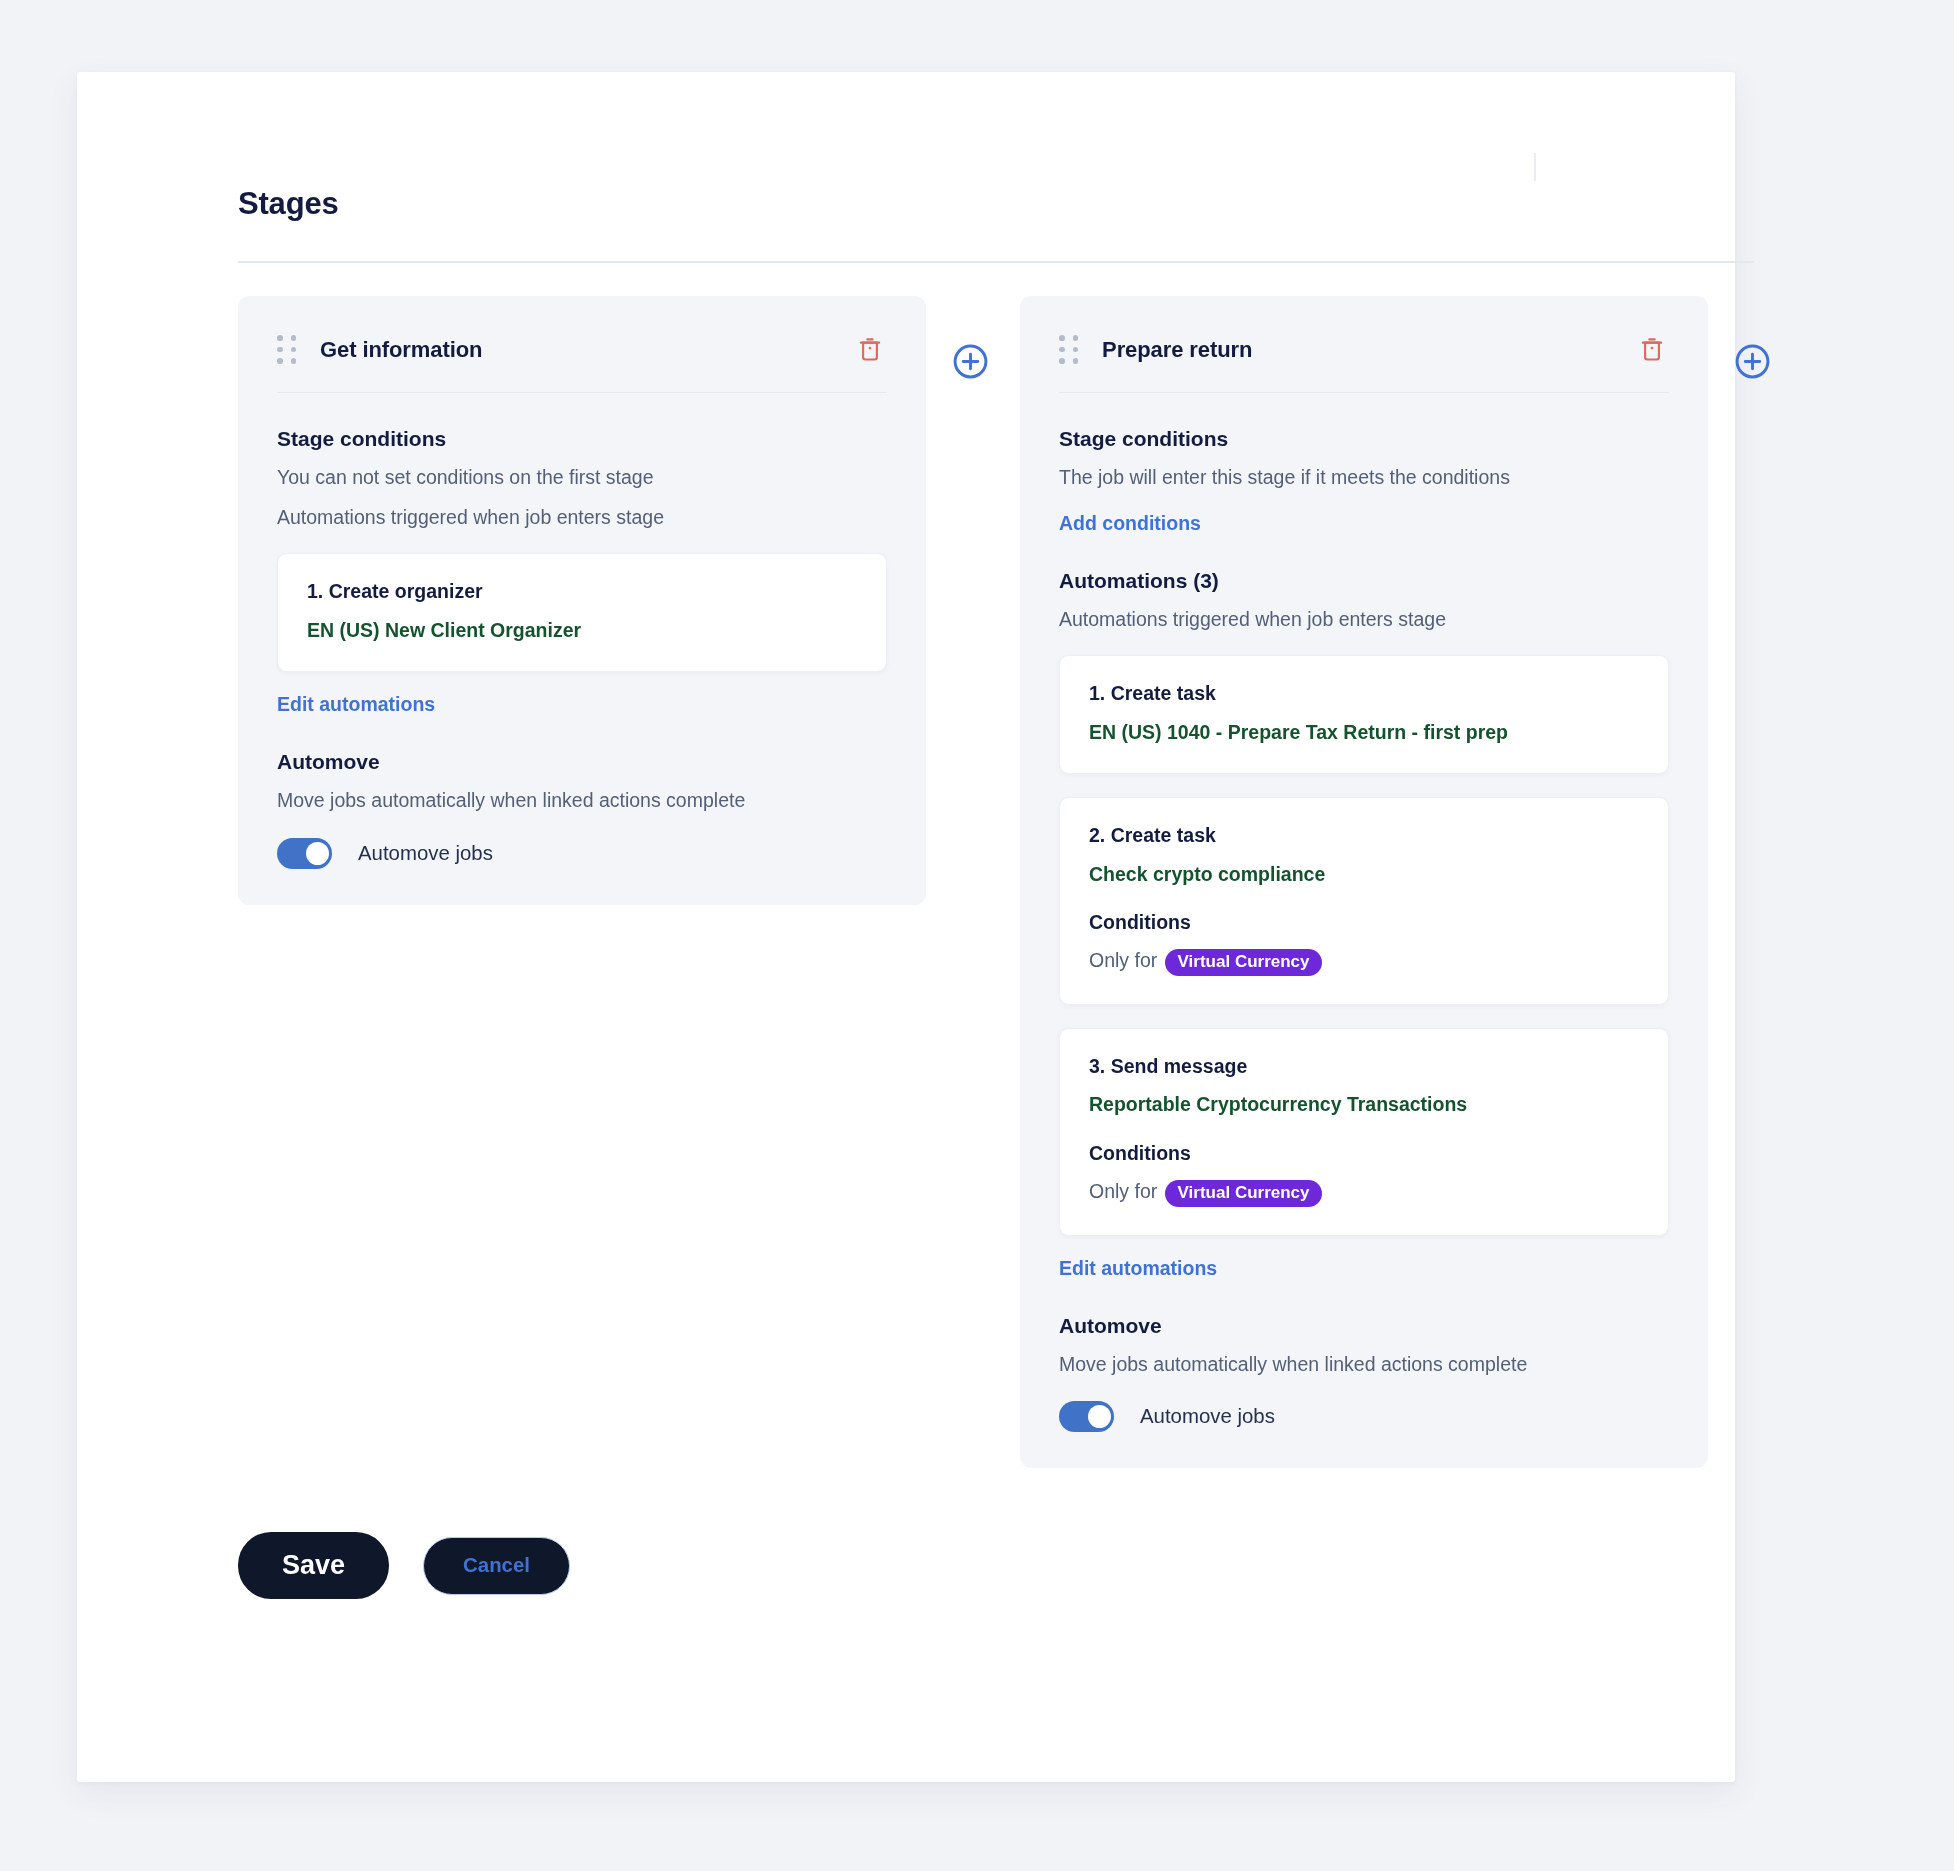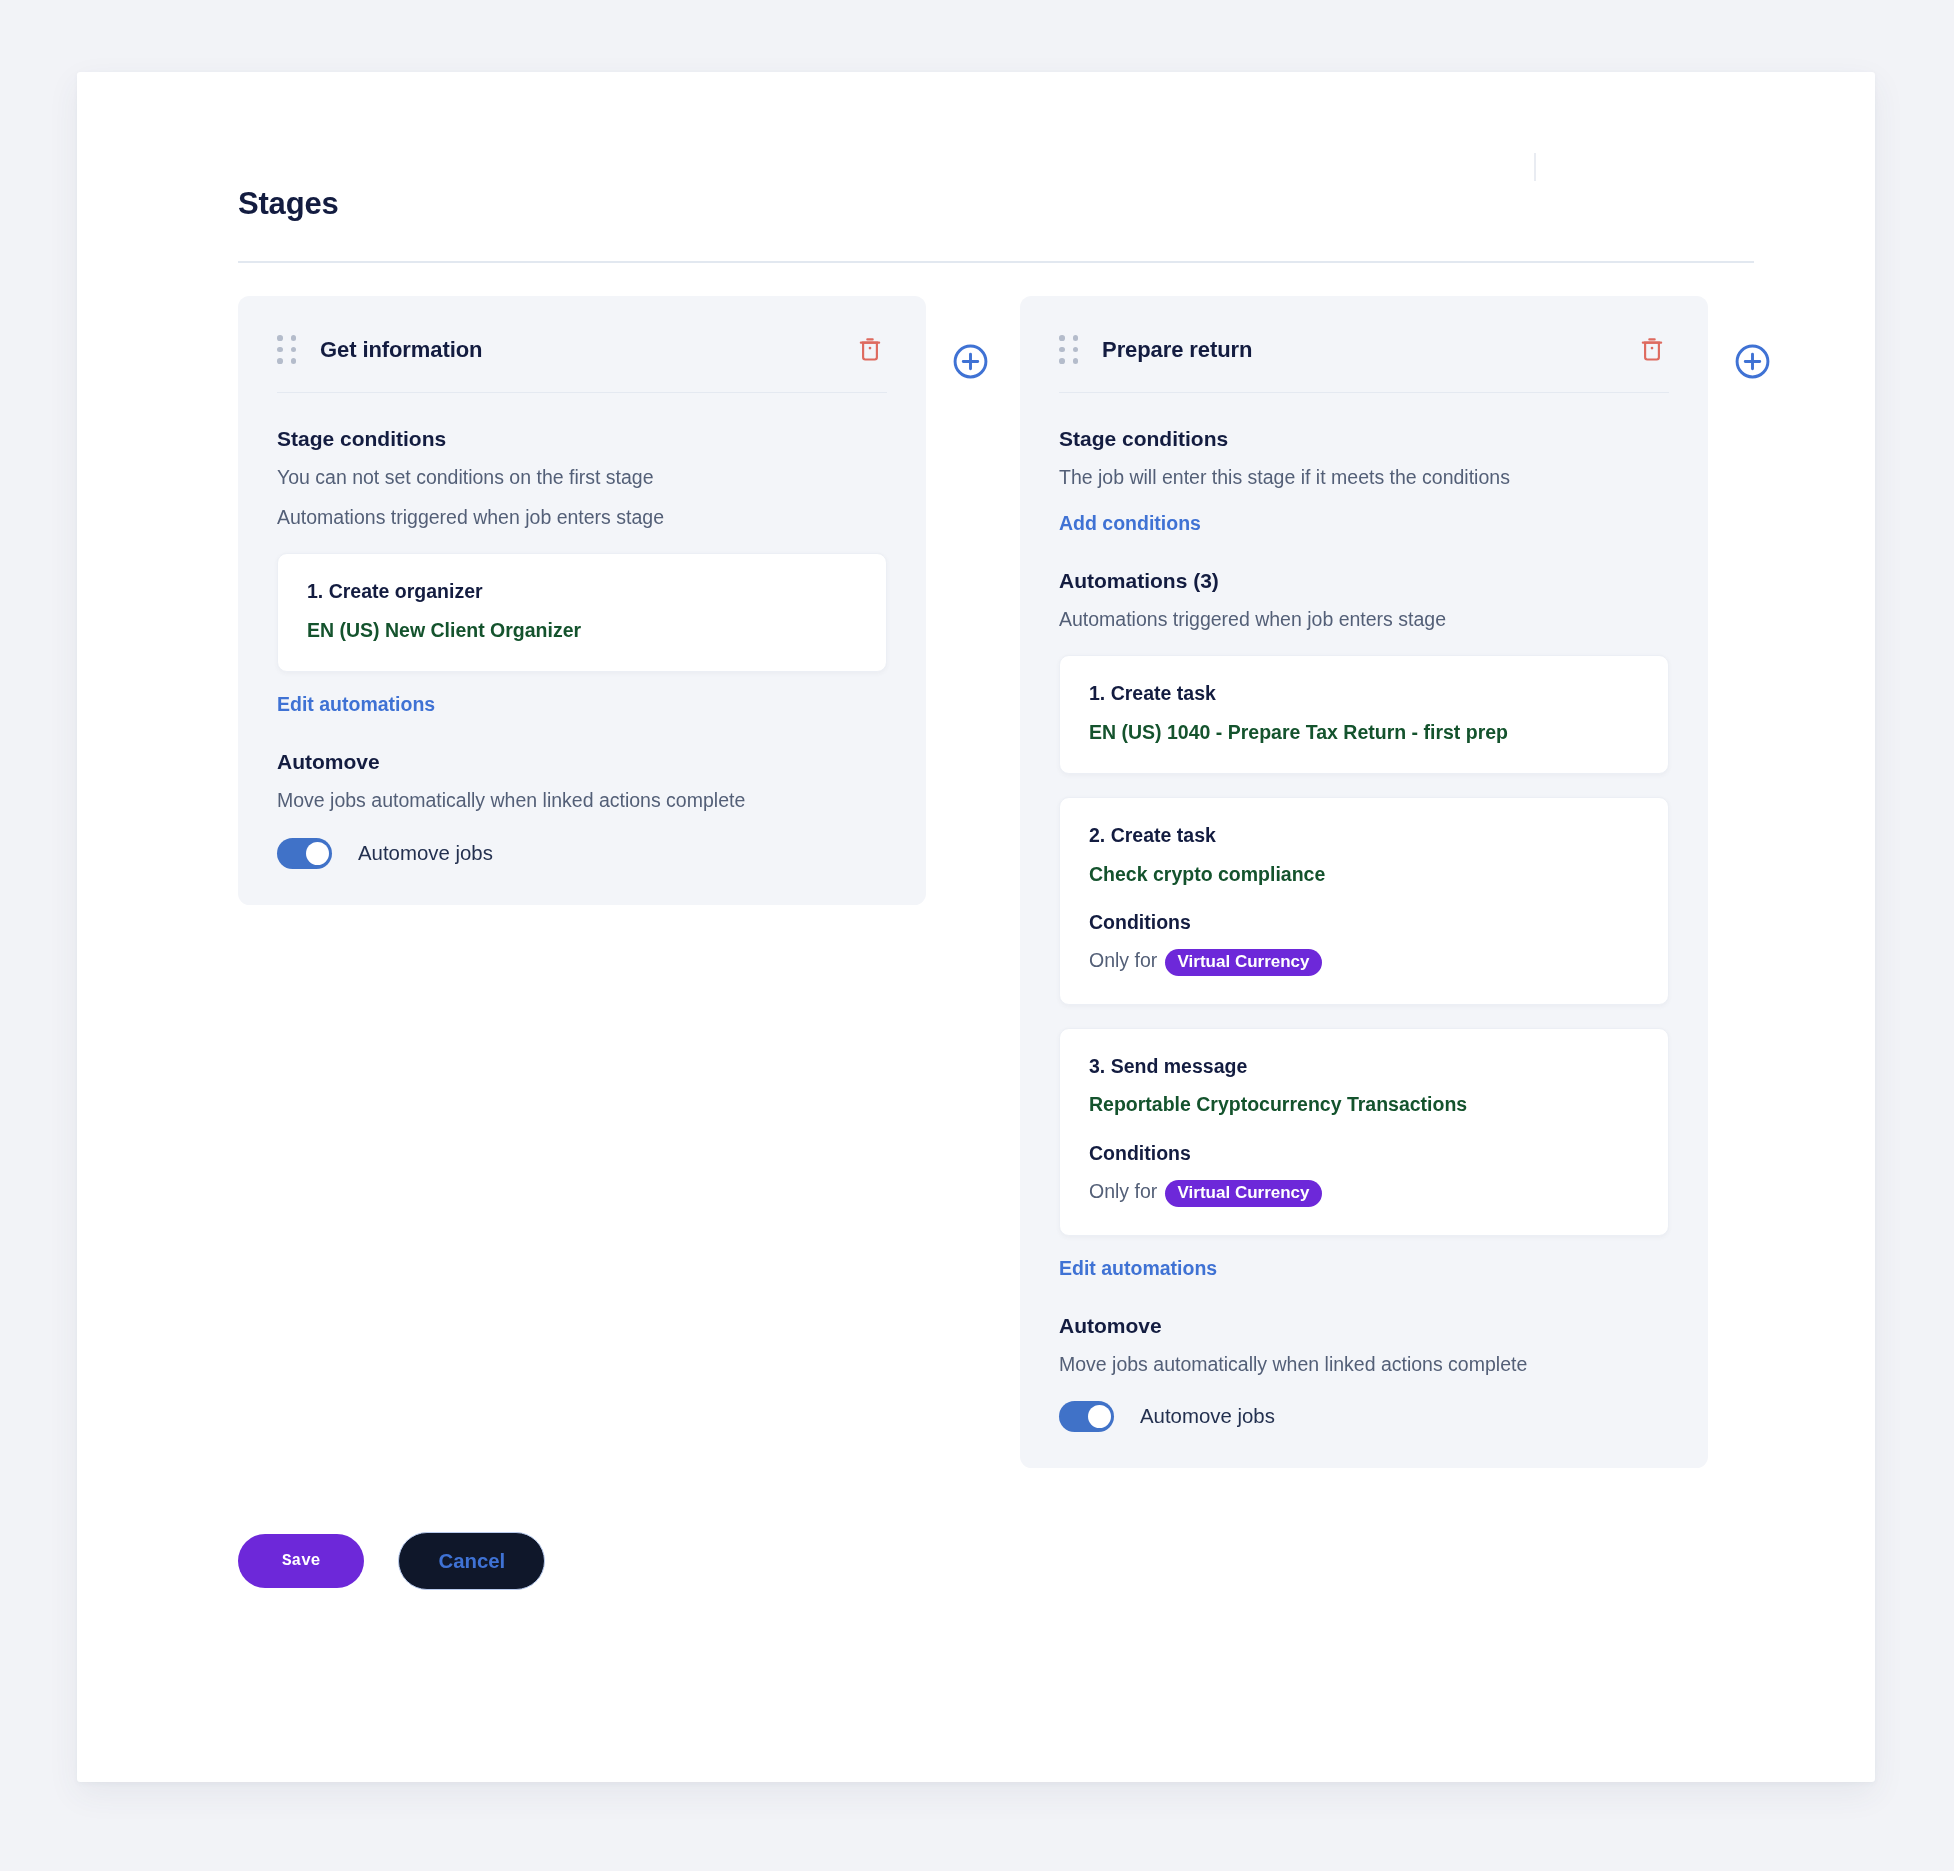--- a/index.html
+++ b/index.html
@@ -11,21 +11,21 @@
   }
   #page {
     position: relative;
     width: 1954px; height: 1871px;
     background: #f2f3f7;
     overflow: hidden;
   }
   .panel-card {
     position: absolute;
     left: 77px; top: 72px;
-    width: 1798px; height: 1710px;
+    width: 1658px; height: 1710px;
     background: #ffffff;
     border-radius: 3.3px;
     box-shadow: 0 11.4px 33px rgba(60,70,100,0.07), 0 1.6px 4.9px rgba(60,70,100,0.04);
   }
   .content {
     position: absolute;
     left: 161px; top: 114px;
     width: 1516px;
   }
   .page-title {
@@ -203,29 +203,29 @@
   }
   .gap-col { width: 31px; flex: none; }
 
   .footer {
     display: flex;
     align-items: center;
     gap: 34px;
     margin-top: 64px;
   }
   .btn-save {
-    background: #6d28d9;
+    background: #0f172a;
     color: #ffffff;
-    font-size: 16px;
+    font-size: 27px;
     font-weight: bold;
     border: none;
     border-radius: 33px;
     padding: 18px 44px;
     cursor: pointer;
-    font-family: Liberation Mono, monospace;
+    font-family: Liberation Sans, sans-serif;
   }
   .btn-cancel {
     background: #0f172a;
     color: #3f72d4;
     font-size: 20.4px;
     font-weight: bold;
     border: 1.6px solid #b9cbed;
     border-radius: 33px;
     padding: 16.3px 39px;
     cursor: pointer;

